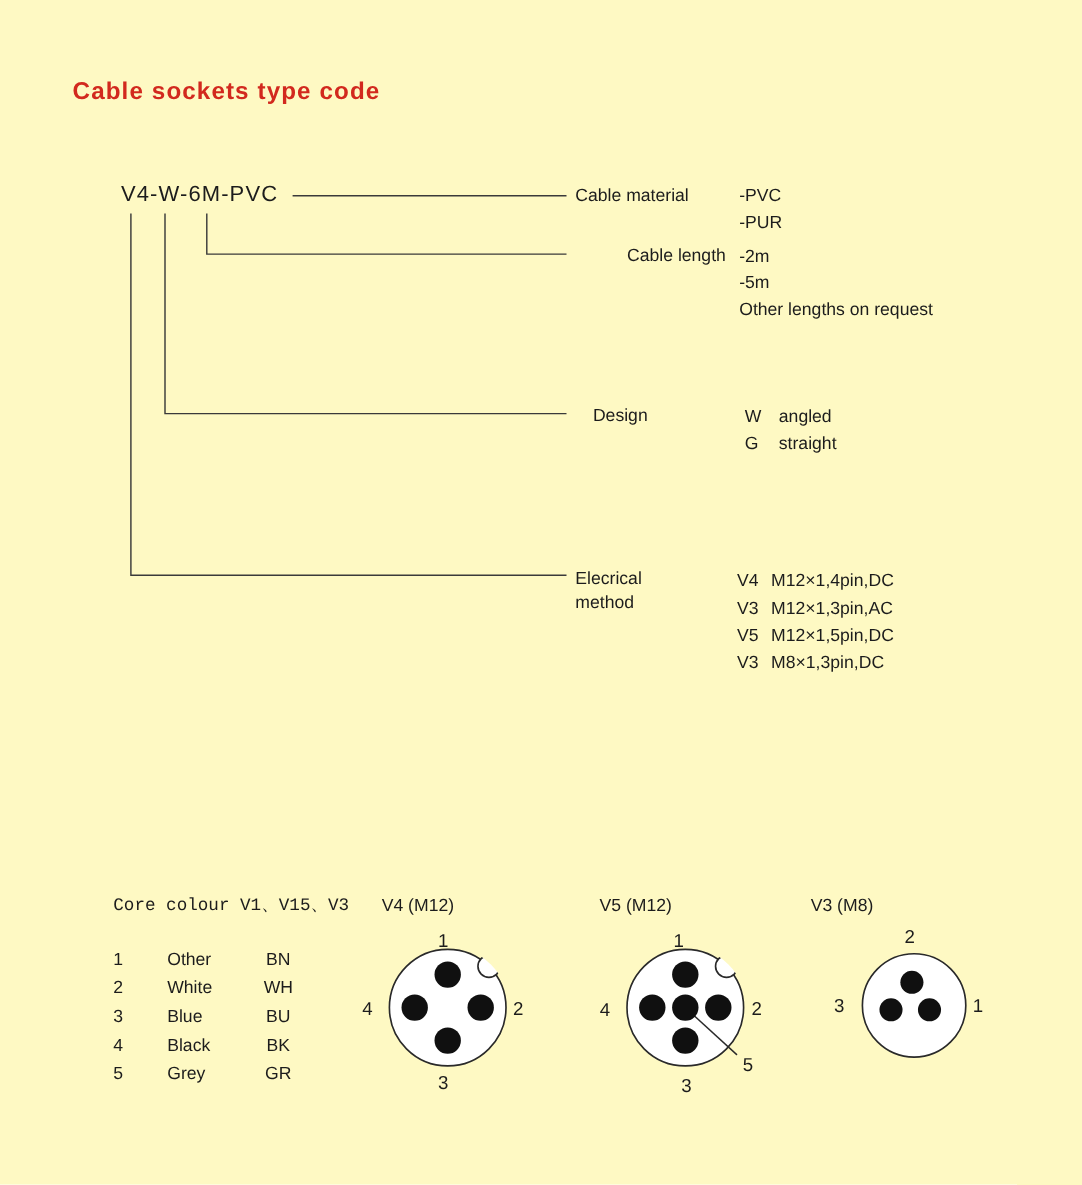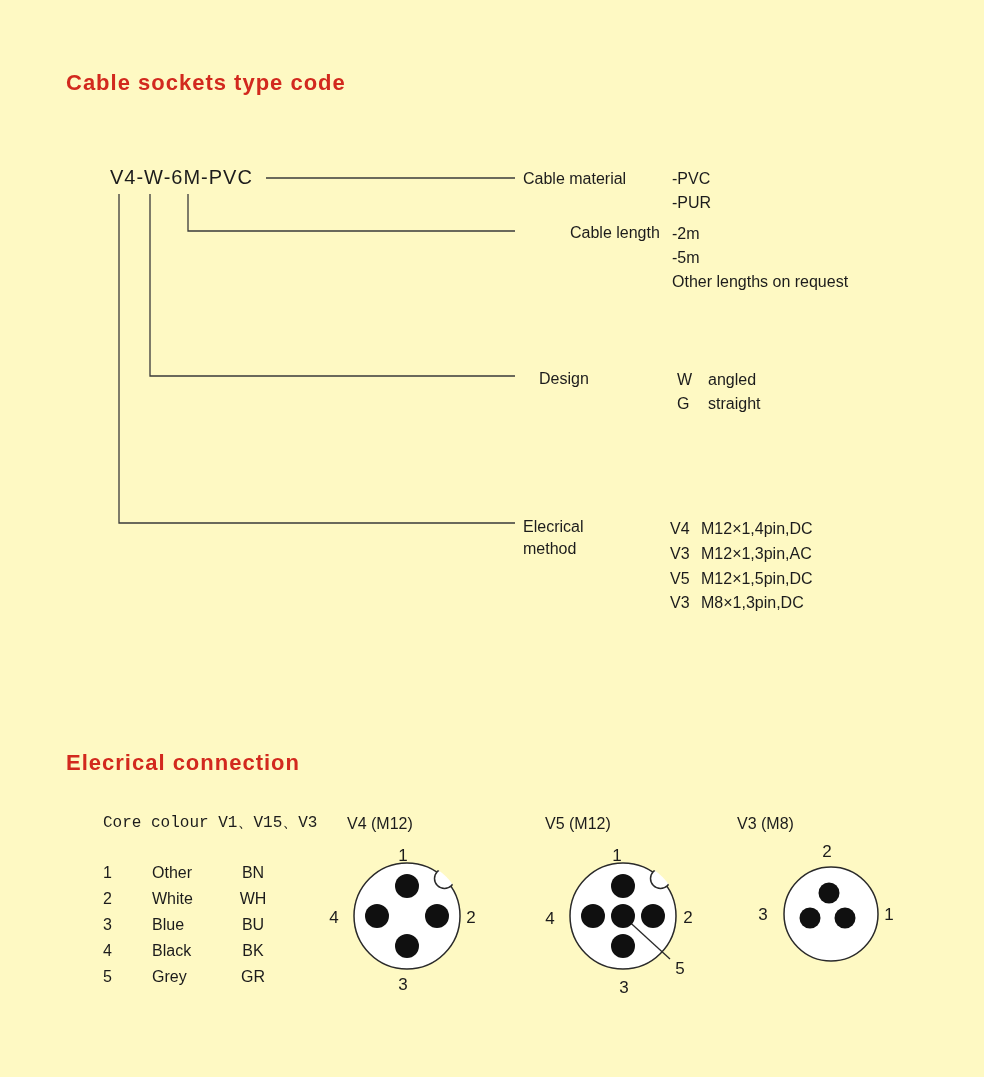--- a/index.html
+++ b/index.html
@@ -84,21 +84,20 @@
   <div class="val" style="left:670px; top:543px;">
     <span class="opt-code">V3</span><span>M12×1,3pin,AC</span>
   </div>
   <div class="val" style="left:670px; top:568px;">
     <span class="opt-code">V5</span><span>M12×1,5pin,DC</span>
   </div>
   <div class="val" style="left:670px; top:592px;">
     <span class="opt-code">V3</span><span>M8×1,3pin,DC</span>
   </div>
 
-  <h1 class="section-title" style="left: 66px; top: 750px; color: rgb(210, 41, 30);">Elecrical connection</h1>
 
   <div class="cc-header" style="left:103px; top:813px;font-family:Liberation Mono, monospace;">Core colour  V1、V15、V3</div>
 
   <div class="cc-row" style="left:103px; top:862px;">
     <span class="cc-pin">1</span><span class="cc-colour">Other</span><span class="cc-code">BN</span>
   </div>
   <div class="cc-row" style="left:103px; top:888px;">
     <span class="cc-pin">2</span><span class="cc-colour">White</span><span class="cc-code">WH</span>
   </div>
   <div class="cc-row" style="left:103px; top:914px;">

